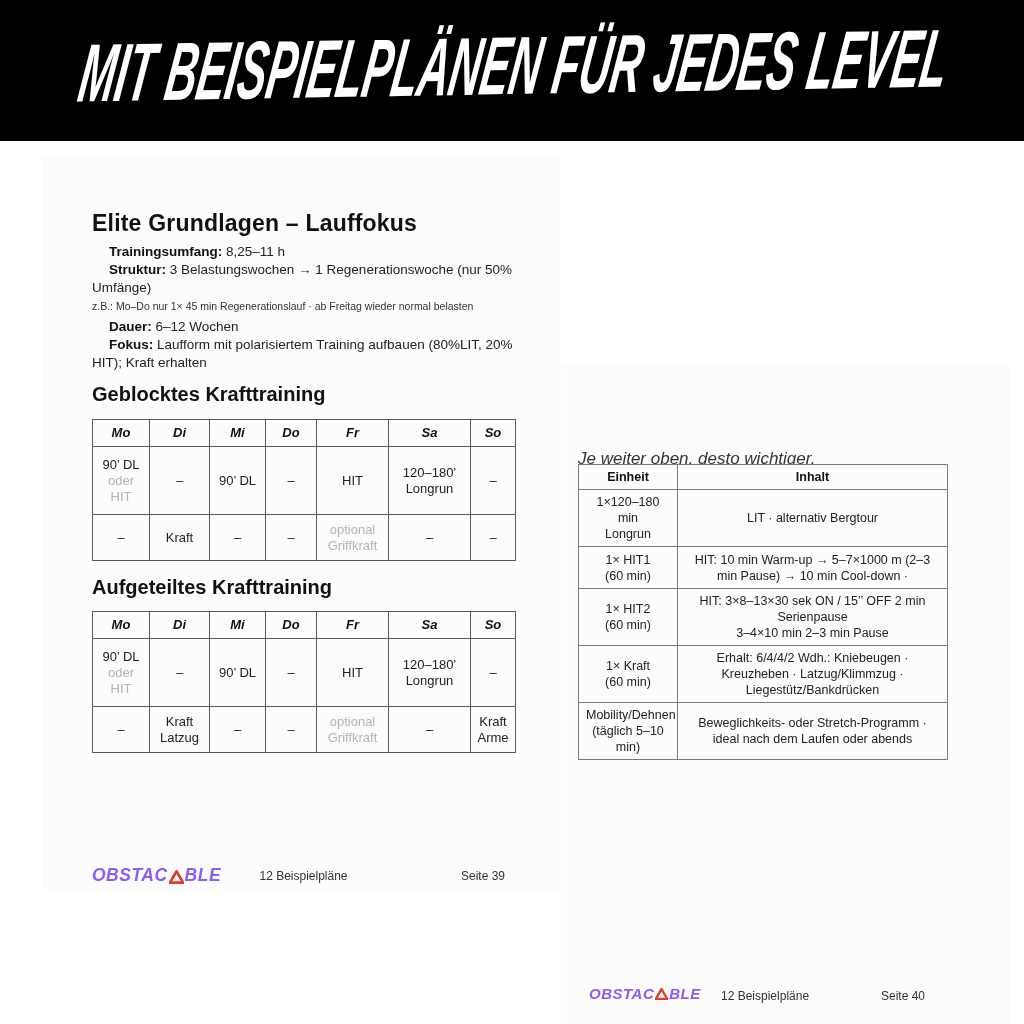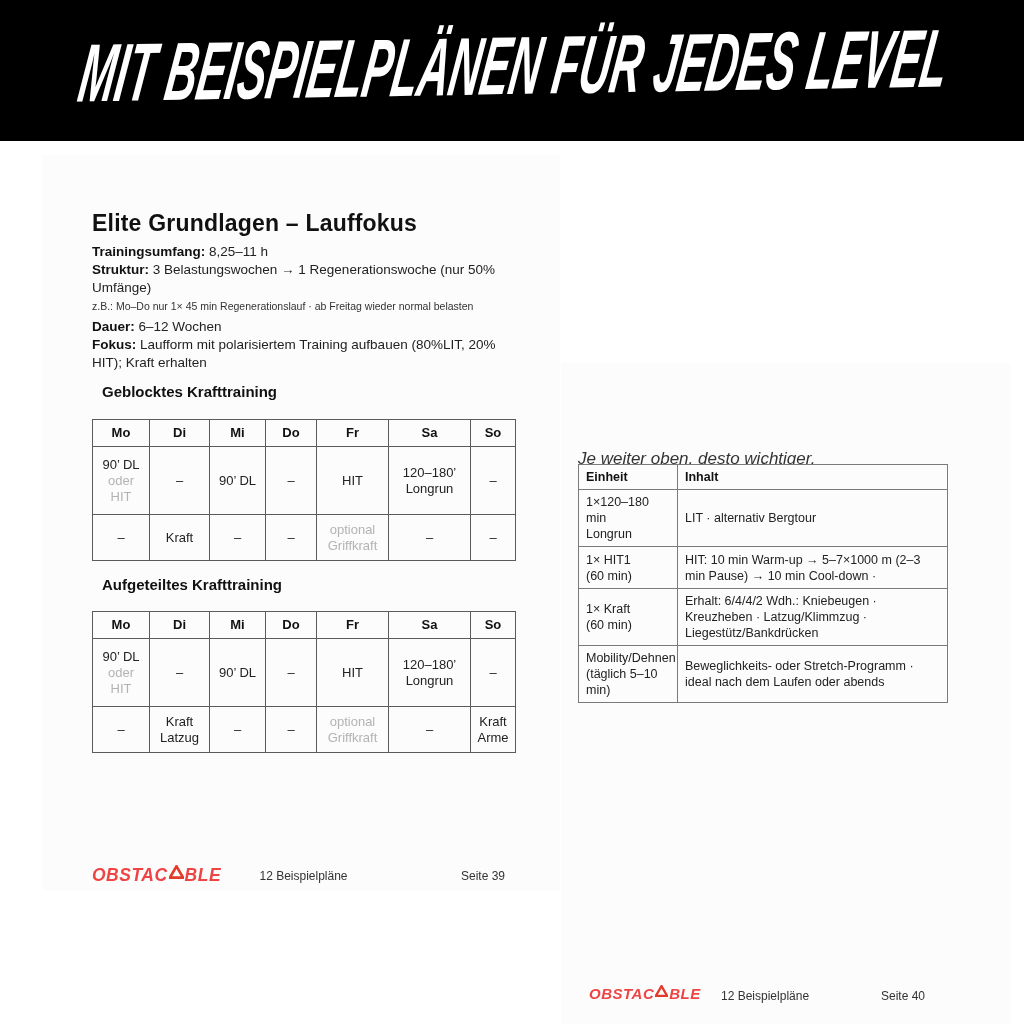--- a/index.html
+++ b/index.html
@@ -12,55 +12,55 @@
 
   
   .page { position:absolute; background:#fcfcfc; }
   .page-left  { left:42px;  top:155px; width:518px; height:735px; }
   .page-right { left:561px; top:363px; width:449px; height:661px; }
 
   .doc-title { position:absolute; left:50px; top:55px; font-size:23px; font-weight:bold;
     letter-spacing:0.2px; color:#111; white-space:nowrap; }
   .info-block { position:absolute; left:50px; top:88px; width:423px; font-size:13.5px;
     line-height:18px; color:#222; }
-  .info-line b { font-weight:bold; color:#111; }
+  .info-line b { font-weight:bold; color:#111;margin-left:17px; }
   .small-note { font-size:10.5px; color:#333; margin-top:2px; margin-bottom:5px; line-height:14px; }
 
-  .section-heading { position:absolute; left:60px; font-size:15px; font-weight:bold; color:#111; }
+  .section-heading { position:absolute; left:50px; font-size:20px; font-weight:bold; color:#111; }
   .sh-1 { top:228px; }
   .sh-2 { top:421px; }
 
   table.week { position:absolute; left:50px; border-collapse:collapse; table-layout:fixed;
     width:423px; background:#fcfcfc; }
   .wt-1 { top:264px; }
   .wt-2 { top:456px; }
   table.week th, table.week td { border:1px solid #5a5a5a; text-align:center;
     vertical-align:middle; font-size:13px; line-height:16px; padding:4px 2px; color:#222; }
-  table.week th { font-weight:bold; height:27px; color:#111; }
+  table.week th { font-weight:bold; height:27px; color:#111;font-style:italic; }
   table.week tr.r1 td { height:68px; }
   table.week tr.r2 td { height:46px; }
   .muted { color:#b3b3b3; }
 
   
   .pr-title { position:absolute; left:17px; top:50px; font-size:15.5px; font-weight:bold;
     color:#111; white-space:nowrap; }
   .pr-note { position:absolute; left:17px; top:86px; font-size:17px; font-style:italic; color:#333; }
   table.trainings { position:absolute; left:17px; top:101px; border-collapse:collapse;
     table-layout:fixed; width:369px; background:#fcfcfc; }
-  table.trainings th, table.trainings td { border:1px solid #7a7a7a; text-align:left;
+  table.trainings th, table.trainings td { border:1px solid #7a7a7a; text-align:center;
     vertical-align:middle; font-size:12.5px; line-height:16px; padding:4px 7px; color:#222; }
   table.trainings th { font-weight:bold; height:24px; color:#111; }
   td.einheit { white-space:pre-line; }
 
   
   .footer { position:absolute; font-size:12px; color:#333; }
   .footer-left  { left:50px; top:710px; width:423px; height:24px; }
   .footer-right { left:20px; top:622px; width:380px; height:24px; }
-  .logo { position:absolute; left:0; top:0; display:flex; align-items:flex-start;
-    font-weight:bold; font-style:italic; color:#ef4444; letter-spacing:0.5px; white-space:nowrap; }
+  .logo { position:absolute; left:0; top:0; display:flex; align-items:flex-end;
+    font-weight:bold; font-style:italic; color:#8b5cf6; letter-spacing:0.5px; white-space:nowrap; }
   .footer-left  .logo { font-size:17.5px; }
   .footer-right .logo { font-size:15px; left:8px; }
   .logo svg { margin:0 1px 2px 1px; }
   .footer-center { position:absolute; left:0; width:100%; text-align:center; top:4px; }
   .footer-right .footer-center { text-align:left; left:140px; width:auto; }
   .footer-page { position:absolute; right:10px; top:4px; }
   .footer-right .footer-page { right:36px;margin-left:20px; }
 </style>
 </head>
 <body>
@@ -267,20 +267,26 @@
           <tr style="height:34px">
             <td class="einheit">1×120–180 min
 Longrun</td>
             <td style="white-space:pre-line">LIT · alternativ Bergtour</td>
           </tr>
           <tr style="height:42px">
             <td class="einheit">1× HIT1
 (60 min)</td>
             <td style="white-space:pre-line">HIT: 10 min Warm-up → 5–7×1000 m (2–3 min Pause) → 10 min Cool-down ·</td>
           </tr>
+          <tr style="height:52px">
+            <td class="einheit">1× HIT2
+(60 min)</td>
+            <td style="white-space:pre-line">HIT: 3×8–13×30 sek ON / 15’’ OFF 2 min Serienpause
+3–4×10 min 2–3 min Pause</td>
+          </tr>
           <tr style="height:38px">
             <td class="einheit">1× Kraft
 (60 min)</td>
             <td style="white-space:pre-line">Erhalt: 6/4/4/2 Wdh.: Kniebeugen · Kreuzheben · Latzug/Klimmzug · Liegestütz/Bankdrücken</td>
           </tr>
           <tr style="height:52px">
             <td class="einheit">Mobility/Dehnen
 (täglich 5–10
 min)</td>
             <td style="white-space:pre-line">Beweglichkeits- oder Stretch-Programm · ideal nach dem Laufen oder abends</td>

